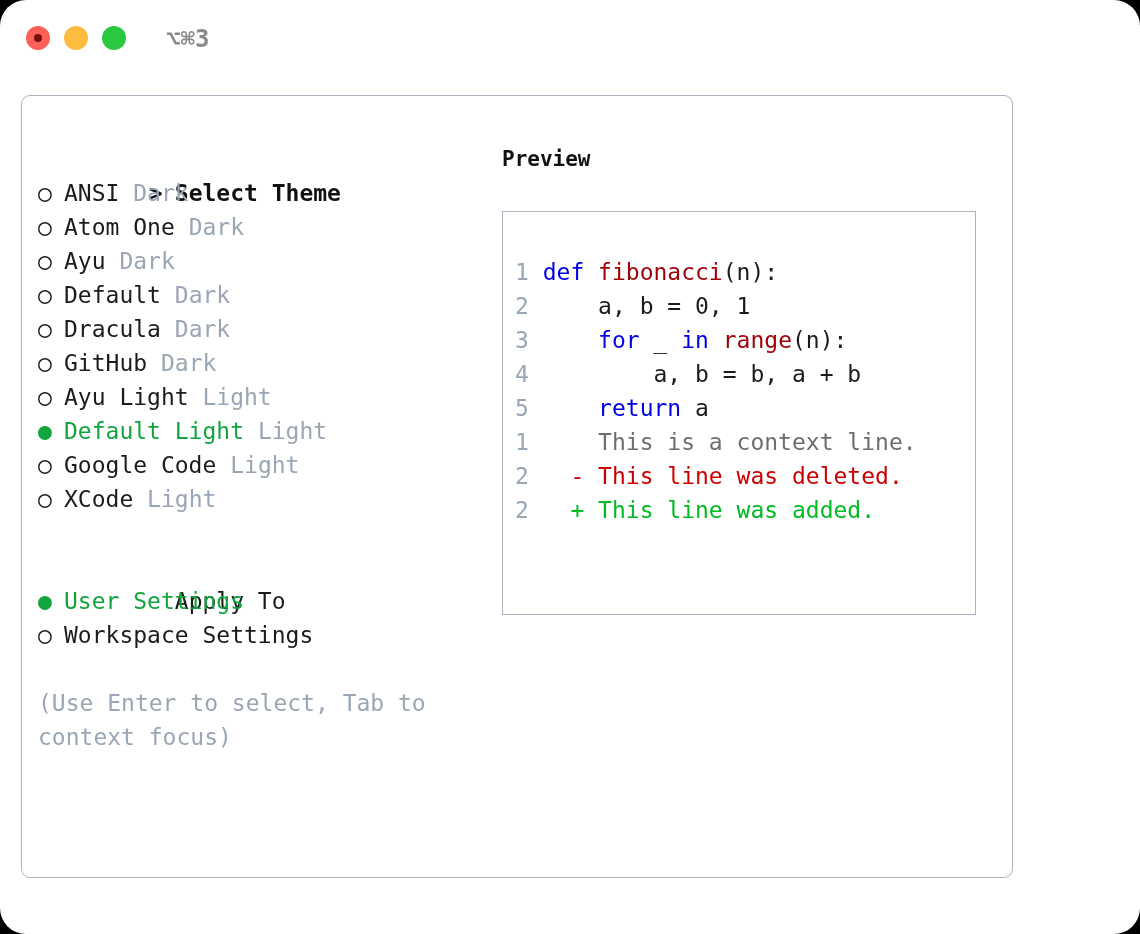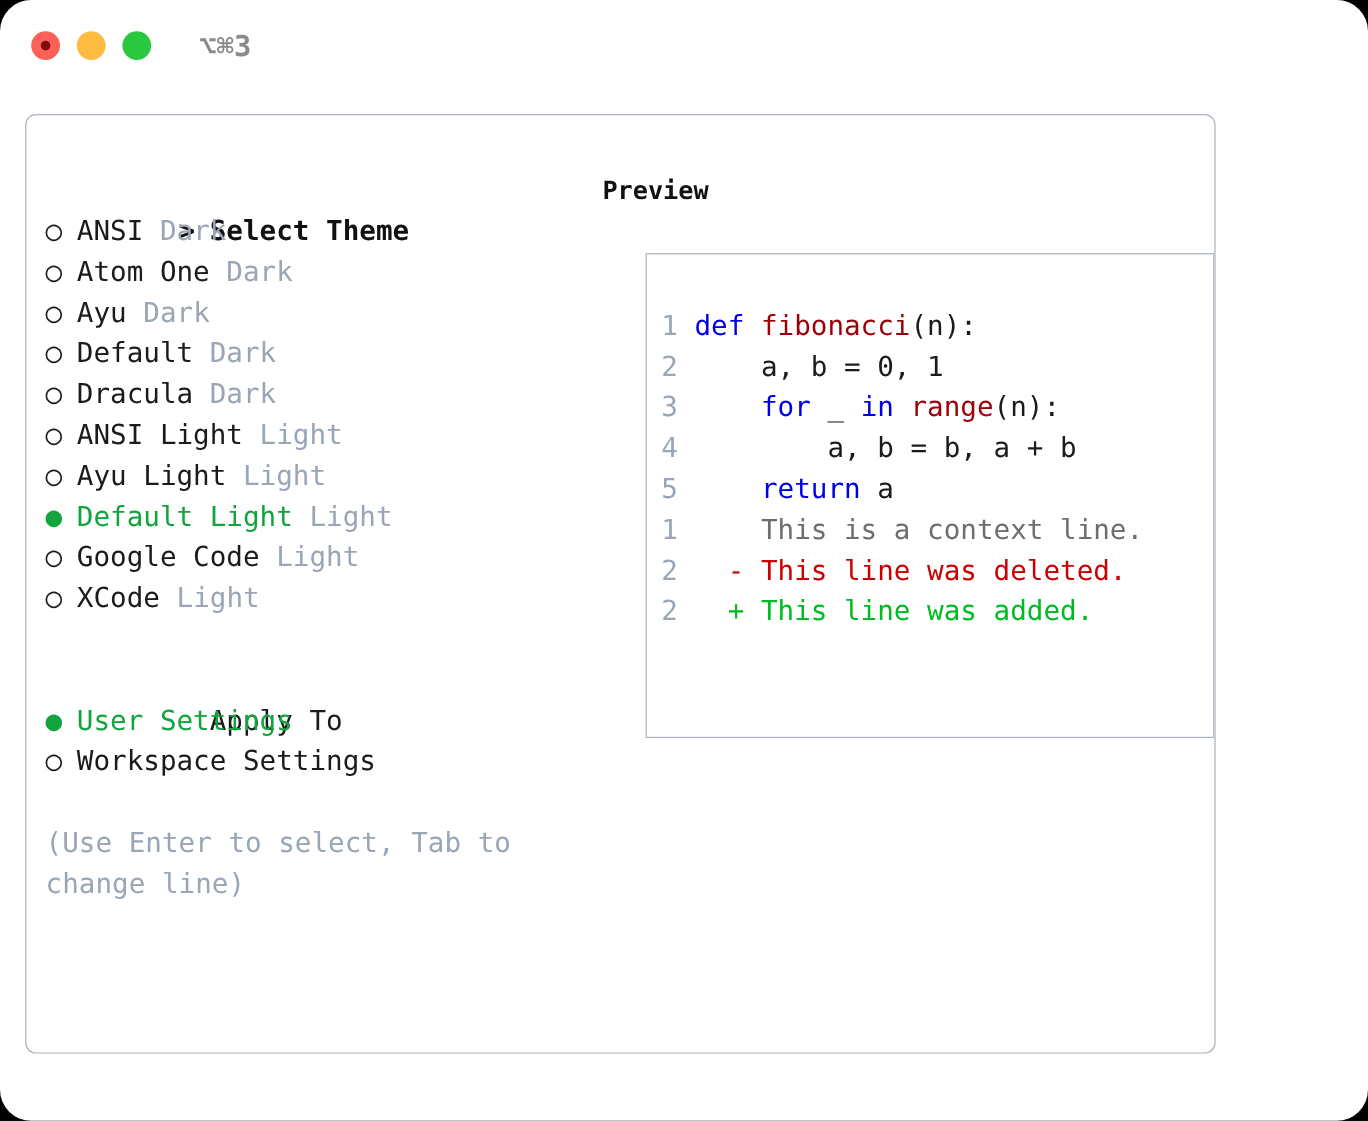--- a/index.html
+++ b/index.html
@@ -148,21 +148,20 @@
     white-space: pre;
   }
   .preview-box {
     margin-top: 35px;
     width: 474px;
     height: 404px;
     border: 1.5px solid #aab2bf;
     box-sizing: border-box;
     background: #ffffff;
     position: relative;
-    margin-left: 36px;
   }
   .code {
     position: absolute;
     left: 12px;
     top: 43px;
     font-size: 23px;
     line-height: 34px;
     white-space: pre;
   }
   .gutter {
@@ -205,39 +204,39 @@
       <div class="row heading">
         <span class="marker">&gt; </span><span>Select Theme</span>
       </div>
 
       <div id="theme-list">
           <div class="row"><span class="marker bullet-off">○ </span><span>ANSI</span><span> </span><span class="tag">Dark</span></div>
           <div class="row"><span class="marker bullet-off">○ </span><span>Atom One</span><span> </span><span class="tag">Dark</span></div>
           <div class="row"><span class="marker bullet-off">○ </span><span>Ayu</span><span> </span><span class="tag">Dark</span></div>
           <div class="row"><span class="marker bullet-off">○ </span><span>Default</span><span> </span><span class="tag">Dark</span></div>
           <div class="row"><span class="marker bullet-off">○ </span><span>Dracula</span><span> </span><span class="tag">Dark</span></div>
-          <div class="row"><span class="marker bullet-off">○ </span><span>ANSI Light</span><span> </span><span class="tag">Light</span></div>
+          <div class="row"><span class="marker bullet-off">○ </span><span>GitHub</span><span> </span><span class="tag">Dark</span></div>
           <div class="row"><span class="marker bullet-off">○ </span><span>Ayu Light</span><span> </span><span class="tag">Light</span></div>
           <div class="row"><span class="marker bullet-on">● </span><span class="sel-name">Default Light</span><span> </span><span class="tag">Light</span></div>
           <div class="row"><span class="marker bullet-off">○ </span><span>Google Code</span><span> </span><span class="tag">Light</span></div>
           <div class="row"><span class="marker bullet-off">○ </span><span>XCode</span><span> </span><span class="tag">Light</span></div>
         </div>
 
       <div class="spacer-sm"></div>
 
       <div class="row">
         <span class="marker"> </span><span>Apply To</span>
       </div>
 
       <div id="apply-list">
           <div class="row"><span class="marker bullet-on">● </span><span class="sel-name">User Settings</span></div>
           <div class="row"><span class="marker bullet-off">○ </span><span>Workspace Settings</span></div>
         </div>
 
-      <div class="hint">(Use Enter to select, Tab to change line)</div>
+      <div class="hint">(Use Enter to select, Tab to context focus)</div>
     </div>
 
     <div class="right-col">
       <div class="preview-title">Preview</div>
 
       <div class="preview-box">
         <div class="code" id="code-block"><div><span class="gutter">1 </span><span class="kw">def </span><span class="fn">fibonacci</span><span class="plain">(n):</span></div><div><span class="gutter">2 </span><span class="plain">    a, b = 0, 1</span></div><div><span class="gutter">3 </span><span class="plain">    </span><span class="kw">for</span><span class="plain"> _ </span><span class="kw">in</span><span class="plain"> </span><span class="fn">range</span><span class="plain">(n):</span></div><div><span class="gutter">4 </span><span class="plain">        a, b = b, a + b</span></div><div><span class="gutter">5 </span><span class="plain">    </span><span class="kw">return</span><span class="plain"> a</span></div></div>
         <div class="diff" id="diff-block"><div><span class="gutter">1 </span><span class="d-ctx">    </span><span class="d-ctx">This is a context line.</span></div><div><span class="gutter">2 </span><span class="d-del">  - </span><span class="d-del">This line was deleted.</span></div><div><span class="gutter">2 </span><span class="d-add">  + </span><span class="d-add">This line was added.</span></div></div>
       </div>
     </div>

